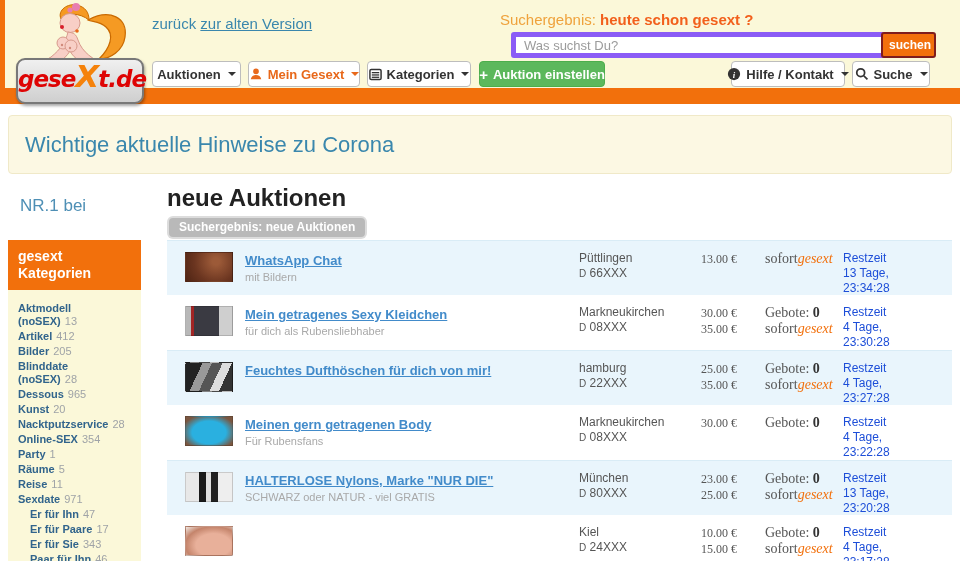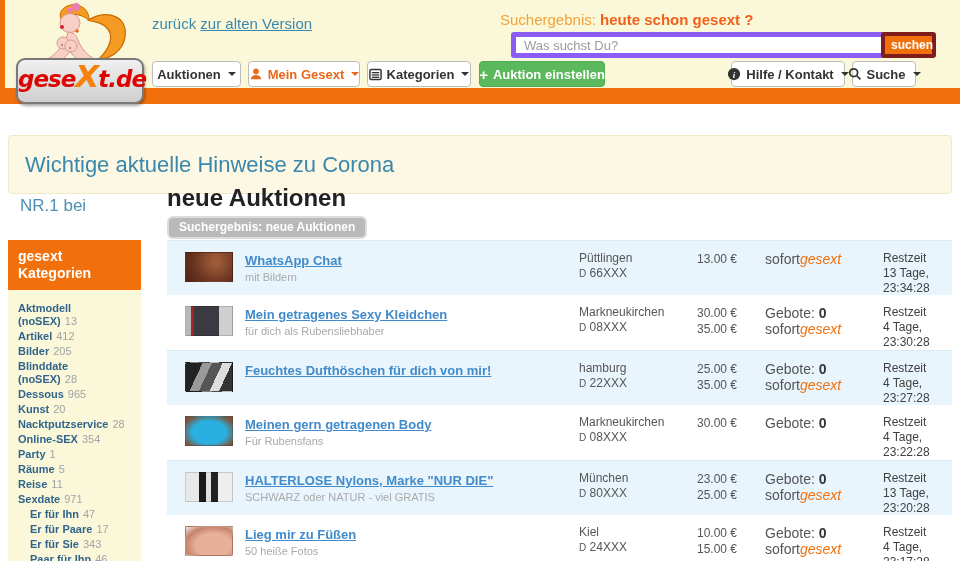--- a/index.html
+++ b/index.html
@@ -26,41 +26,41 @@
 
   .tagline { position:absolute; left:500px; top:11px; font-size:15px; }
   .tagline .t1 { color:#EFA23C; }
   .tagline .t2 { color:#F2601C; font-weight:bold; }
 
   .search-input { position:absolute; left:497px; top:32px; width:378px; height:26px;
     border:5px solid #8b5cf6; border-radius:3px; padding:0 8px; font-size:13px; color:#333;
     font-family:"Liberation Sans", sans-serif;margin-left:14px; }
   .search-input::placeholder { color:#9B9B9B; }
   .btn-suchen { position:absolute; left:881px; top:32px; width:55px; height:26px;
-    background:#F2700C; border:4px solid #7f1d1d; border-radius:3px; color:#fff;
+    background:#F2700C; border:2px solid #7f1d1d; border-radius:3px; color:#fff;
     font-size:12px; font-weight:bold; cursor:pointer; font-family:"Liberation Sans", sans-serif; }
 
   .btn { position:absolute; top:61px; height:26px; border:1px solid #BDBDBD; border-radius:4px;
     background:#fff; font-size:13px; font-weight:bold; color:#333; cursor:pointer;
     display:flex; align-items:center; justify-content:center; gap:5px; padding:0 10px;
     font-family:"Liberation Sans", sans-serif; white-space:nowrap; }
   .caret { display:inline-block; width:0; height:0; border-left:4px solid transparent;
     border-right:4px solid transparent; border-top:4px solid currentColor; margin-left:2px; }
   .btn-auktionen  { left:152px; width:89px; }
   .btn-meingesext { left:248px; width:112px; color:#E8681A; }
   .btn-kategorien { left:367px; width:104px; }
   .btn-einstellen { left:479px; width:126px; background:#5CB85C; border-color:#4CAE4C; color:#fff; }
   .plus-glyph { font-size:15px; font-weight:bold; line-height:1; }
   .btn-hilfe { left:731px; width:114px; }
-  .btn-suche { left:852px; width:64px; }
+  .btn-suche { left:852px; width:78px; }
   .ico { display:inline-block; line-height:0; }
 
   
   .notice { position:absolute; left:8px; top:115px; width:944px; height:59px;
-    background:#FCF8E3; border:1px solid #F0E9C8; border-radius:4px;margin-top:20px; }
+    background:#FCF8E3; border:1px solid #F0E9C8; border-radius:4px; }
   .notice-text { padding:16px 0 0 16px; font-size:22px; color:#3A87AD; }
 
   
   .claim { position:absolute; left:20px; top:196px; color:#4E8FB5; font-size:17px; line-height:20px; }
   .claim .c2 { font-weight:bold; color:#2D6F94; font-size:18px;margin-top:32px; }
 
   .side-head { position:absolute; left:8px; top:240px; width:133px; height:50px; background:#F2700C;
     color:#fff; font-weight:bold; font-size:14px; line-height:17px; padding:8px 0 0 10px; }
   .side-list { position:absolute; left:8px; top:290px; width:133px; height:347px; background:#FBF8D9;
     padding:12px 12px 8px 10px; overflow:hidden; }
@@ -89,27 +89,27 @@
   .th5 { background:radial-gradient(ellipse at 60% 65%, #E8B09A 45%, #C4846B 72%, #F0E8E2 100%); }
 
   .tcol { position:absolute; left:78px; top:10px; width:320px; }
   .title { font-size:13px; font-weight:bold; color:#428BCA; text-decoration:underline; cursor:pointer; }
   .subtitle { font-size:11px; color:#A9A9A9; margin-top:2px; }
 
   .loc { position:absolute; left:412px; top:10px; font-size:12px; color:#555; line-height:15px; }
   .dz { font-size:10px; }
 
   .prices { position:absolute; left:494px; top:10px; width:190px; }
-  .pline { display:flex; align-items:center; line-height:16px; }
+  .pline { display:flex; align-items:center; line-height:16px;font-family:Liberation Serif, serif; }
   .pval { flex:none; width:76px; text-align:right; font-size:12px; color:#555; }
   .plab { margin-left:28px; font-size:14px; color:#555; }
   .plab b { color:#333; }
   .gx { color:#F2700C; font-style:italic; }
 
-  .rest { position:absolute; left:716px; top:10px; font-size:12px; color:#404040; line-height:15px; }
+  .rest { position:absolute; left:676px; top:10px; font-size:12px; color:#1d4ed8; line-height:15px; }
 </style>
 </head>
 <body>
 
 <div id="canvas">
 
   <div class="header">
     <div class="left-strip"></div>
     <div class="orange-bar"></div>
 
@@ -408,24 +408,20 @@
           </div>
     <div class="rest">
       <div class="rest-label">Restzeit</div>
       <div class="rest-days">13 Tage,</div>
       <div class="rest-time">23:20:28</div>
     </div>
   </div>
 
   <div class="row">
     <div class="thumb th5"></div>
-    <div class="tcol">
-      <a class="title">Lieg mir zu Füßen</a>
-      <div class="subtitle">50 heiße Fotos</div>
-    </div>
     <div class="loc">
       <div class="city">Kiel</div>
       <div><span class="dz zd">D</span><span class="zn"> 24XXX</span></div>
     </div>
     <div class="prices">
             <div class="pline">
               <span class="pval">10.00 €</span>
               <span class="plab"><span>Gebote: </span><b>0</b></span>
             </div>
             <div class="pline">

